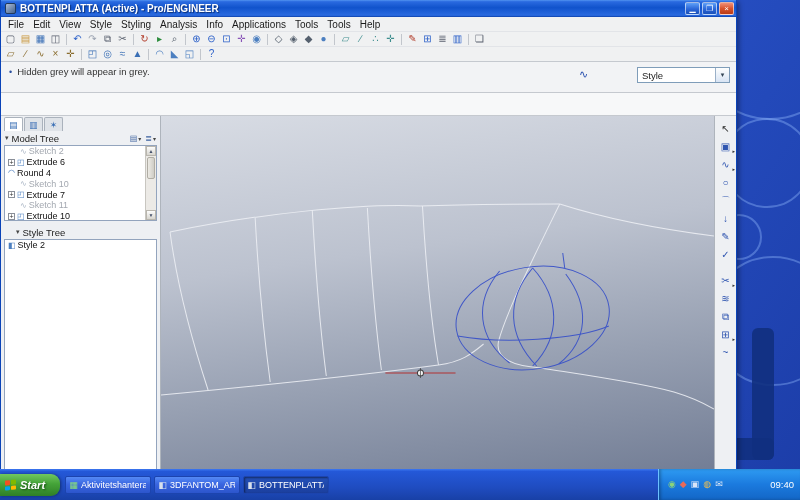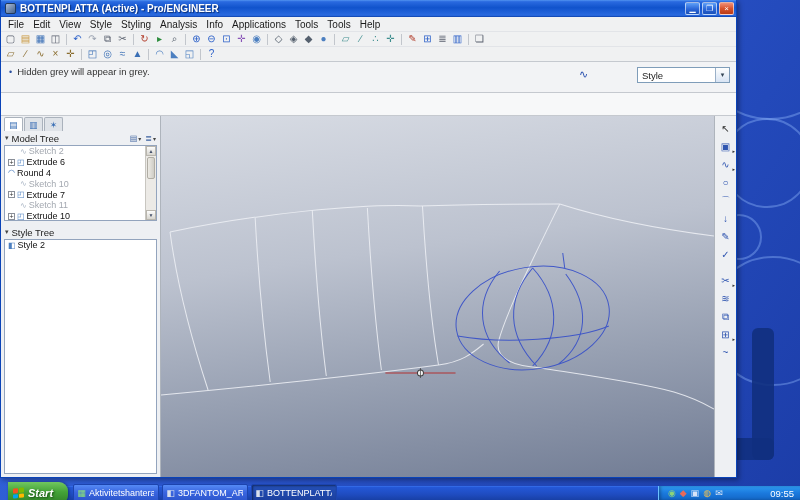--- a/index.html
+++ b/index.html
@@ -86,37 +86,37 @@
   .tree-row.dim .row-icon { color:#a8b4c4; }
 
   .tree-scrollbar { position:absolute; right:0; top:0; bottom:0; width:11px; background:#eceae6;
     border-left:1px solid #c8c6c0; display:flex; flex-direction:column; }
   .scroll-btn { height:10px; display:flex; align-items:center; justify-content:center; font-size:5px;
     color:#44506a; background:linear-gradient(180deg,#fdfdfc,#d7d5ce); border:1px solid #b9b6ae; }
   .scroll-thumb { flex:0 0 22px; margin:1px; background:linear-gradient(90deg,#eceae4,#cfcdc6);
     border:1px solid #b0ada4; border-radius:2px; }
   .scroll-fill { flex:1; }
 
-  .style-tree-header { margin-top:4px; }
+  .style-tree-header { margin-top:4px;margin-left:11px; }
   .style-tree-box { flex:1; margin:0 3px 3px; background:#fff; border:1px solid #93a4bd; }
 
   
   .viewport { position:relative; flex:1;
     background:linear-gradient(172deg,#d8dce4 0%,#bcc2cf 38%,#97a0b2 68%,#717c94 100%); }
   .viewport svg { position:absolute; inset:0; width:100%; height:100%; }
 
   
   .right-toolbar { width:22px; background:#eef0f3; border-left:1px solid #aeb4bc;
     display:flex; flex-direction:column; align-items:center; padding-top:5px; gap:3px; }
   .rt-icon { position:relative; width:17px; height:15px; display:flex; align-items:center;
     justify-content:center; font-size:10px; }
   .rt-icon .fly { position:absolute; right:-1px; bottom:0; font-size:5px; color:#333; font-style:normal; }
 
   
-  .taskbar { position:absolute; left:8px; right:0; bottom:0; height:14px;
+  .taskbar { position:absolute; left:0; right:0; bottom:0; height:31px;
     background:linear-gradient(180deg,#3d77f0 0%,#2458d8 8%,#1f4cc0 60%,#1840a6 100%);
     display:flex; align-items:center; }
   .start-btn { width:60px; height:22px; display:flex; align-items:center; gap:4px; padding-left:5px;
     background:linear-gradient(180deg,#71c75f 0%,#44a338 45%,#2f7f27 100%);
     border-radius:0 9px 9px 0; box-shadow:1px 0 3px rgba(0,0,0,.4);
     color:#fff; font-size:11px; font-weight:bold; font-style:italic;
     text-shadow:1px 1px 2px #174d12; flex:0 0 auto; }
   .win-flag { width:11px; height:10px; display:grid; grid-template-columns:1fr 1fr;
     grid-template-rows:1fr 1fr; gap:1px; transform:skewY(-6deg); }
   .win-flag i { border-radius:1px; }
@@ -437,17 +437,17 @@
         </div>
       </div>
     <div class="tray">
       <span style="display:flex;gap:4px;">
           <span class="tray-icon" style="color: rgb(138, 212, 122);">◉</span>
           <span class="tray-icon" style="color: rgb(232, 106, 90);">◆</span>
           <span class="tray-icon" style="color: rgb(216, 228, 248);">▣</span>
           <span class="tray-icon" style="color: rgb(242, 193, 78);">◍</span>
           <span class="tray-icon" style="color: rgb(228, 236, 248);">✉</span>
         </span>
-      <span class="tray-clock">09:55</span>
+      <span class="tray-clock">09:40</span>
     </div>
   </div>
 
 </div>
 
 </body></html>

